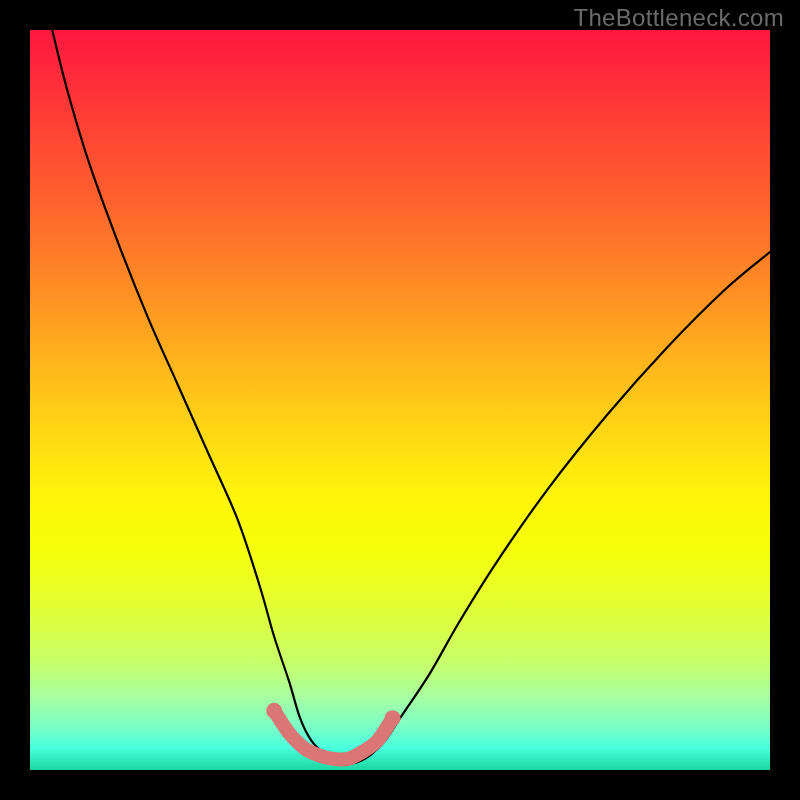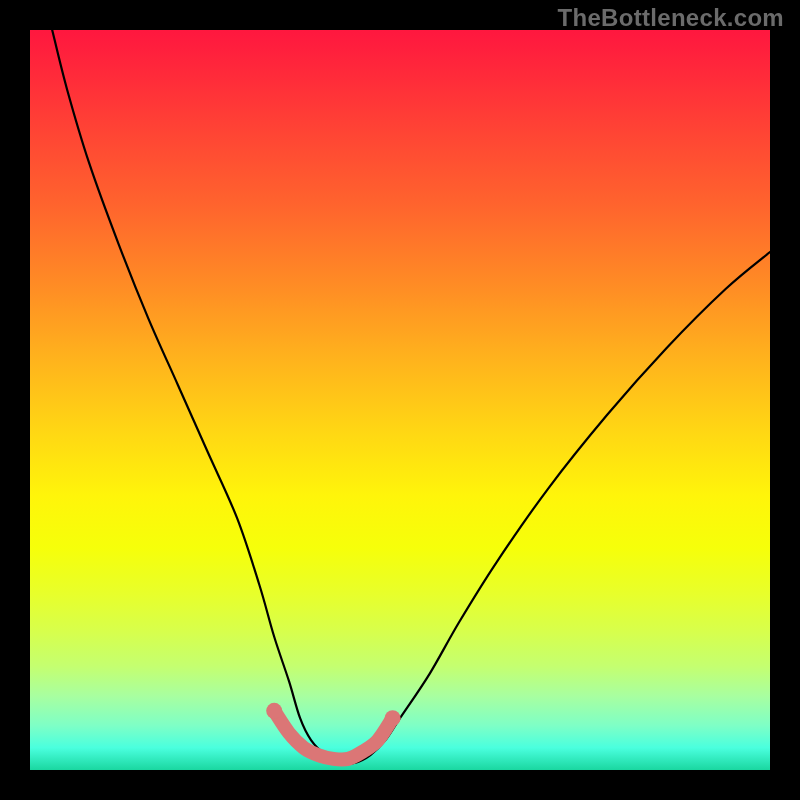--- a/index.html
+++ b/index.html
@@ -34,21 +34,21 @@
       #4affde 97%,
       #1ad7a0 100%
     );
   }
   .watermark {
     position: absolute;
     top: 4px;
     right: 16px;
     font-family: Arial, Helvetica, sans-serif;
     font-size: 24px;
-    font-weight: 700;
+    font-weight: 400;
     color: #6b6b6b;
     letter-spacing: 0.3px;
     user-select: none;
   }
   svg.curve-layer {
     position: absolute;
     left: 0; top: 0;
     width: 740px; height: 740px;
     overflow: visible;
   }

